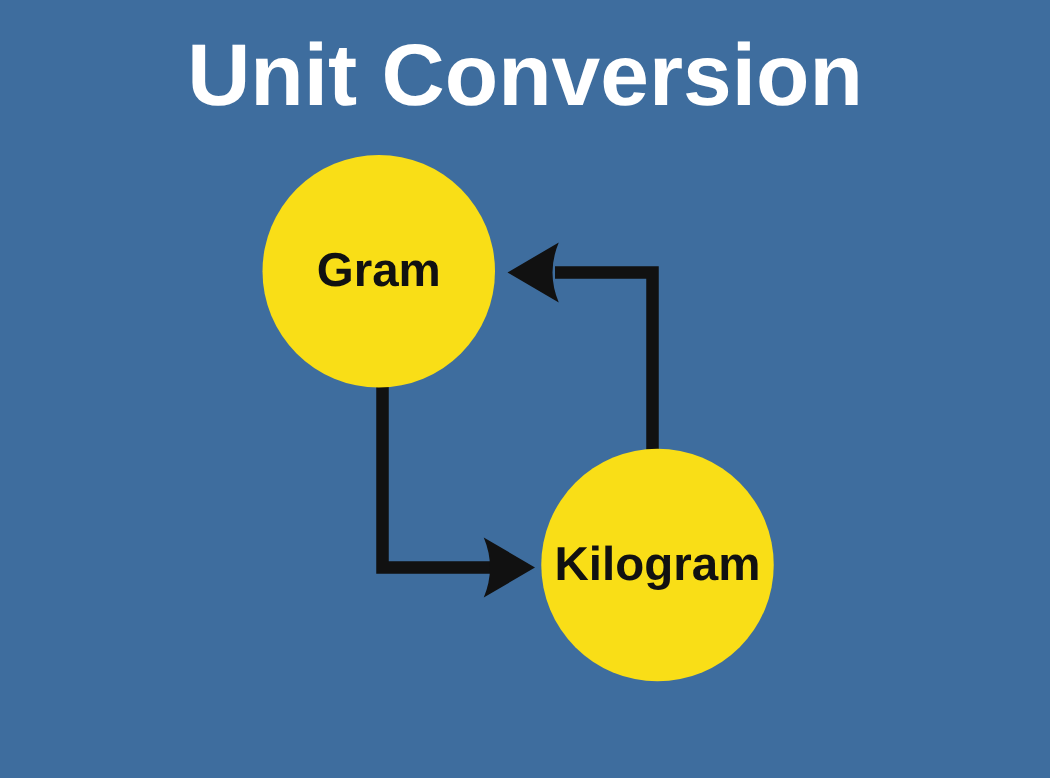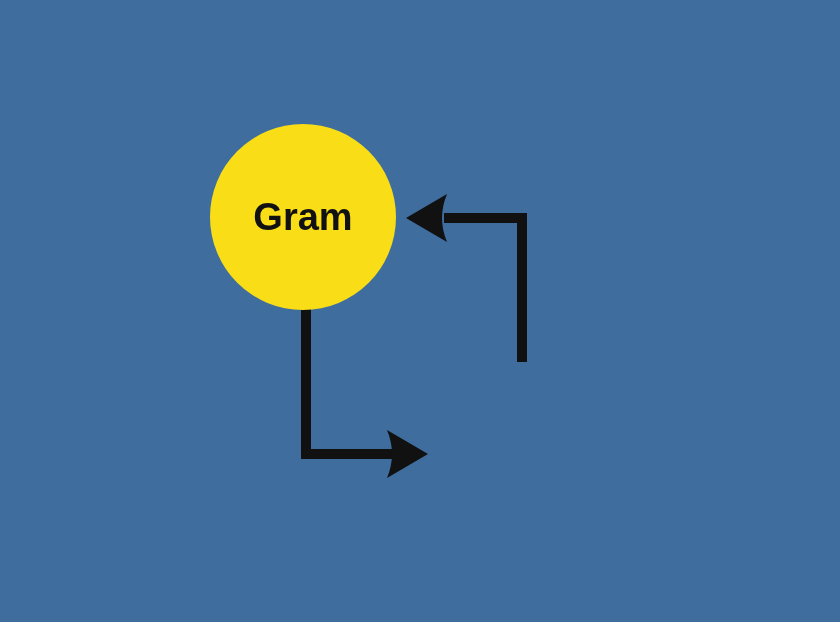--- a/index.html
+++ b/index.html
@@ -71,32 +71,36 @@
   .arrow-head {
     fill: var(--arrow, #111111);
     stroke: none;
   }
 </style>
 </head>
 <body>
 
 <div class="stage">
 
+  <h1 class="title">Unit Conversion</h1>
 
   <svg class="arrow-layer" viewBox="0 0 840 622" aria-hidden="true">
 
     <g>
       <path class="arrow-shaft" d="M 306 306 L 306 454 L 392 454"></path>
       <path class="arrow-head" d="M 428 454 L 387 430 Q 397 454 387 478 Z"></path>
     </g>
 
     <g>
       <path class="arrow-shaft" d="M 522 362 L 522 218 L 444 218"></path>
       <path class="arrow-head" d="M 406 218 L 447 194 Q 437 218 447 242 Z"></path>
     </g>
   </svg>
 
   <div class="node node-gram">
     <span class="node-label">Gram</span>
   </div>
 
+  <div class="node node-kilogram">
+    <span class="node-label">Kilogram</span>
+  </div>
 
 </div>
 
 </body></html>

